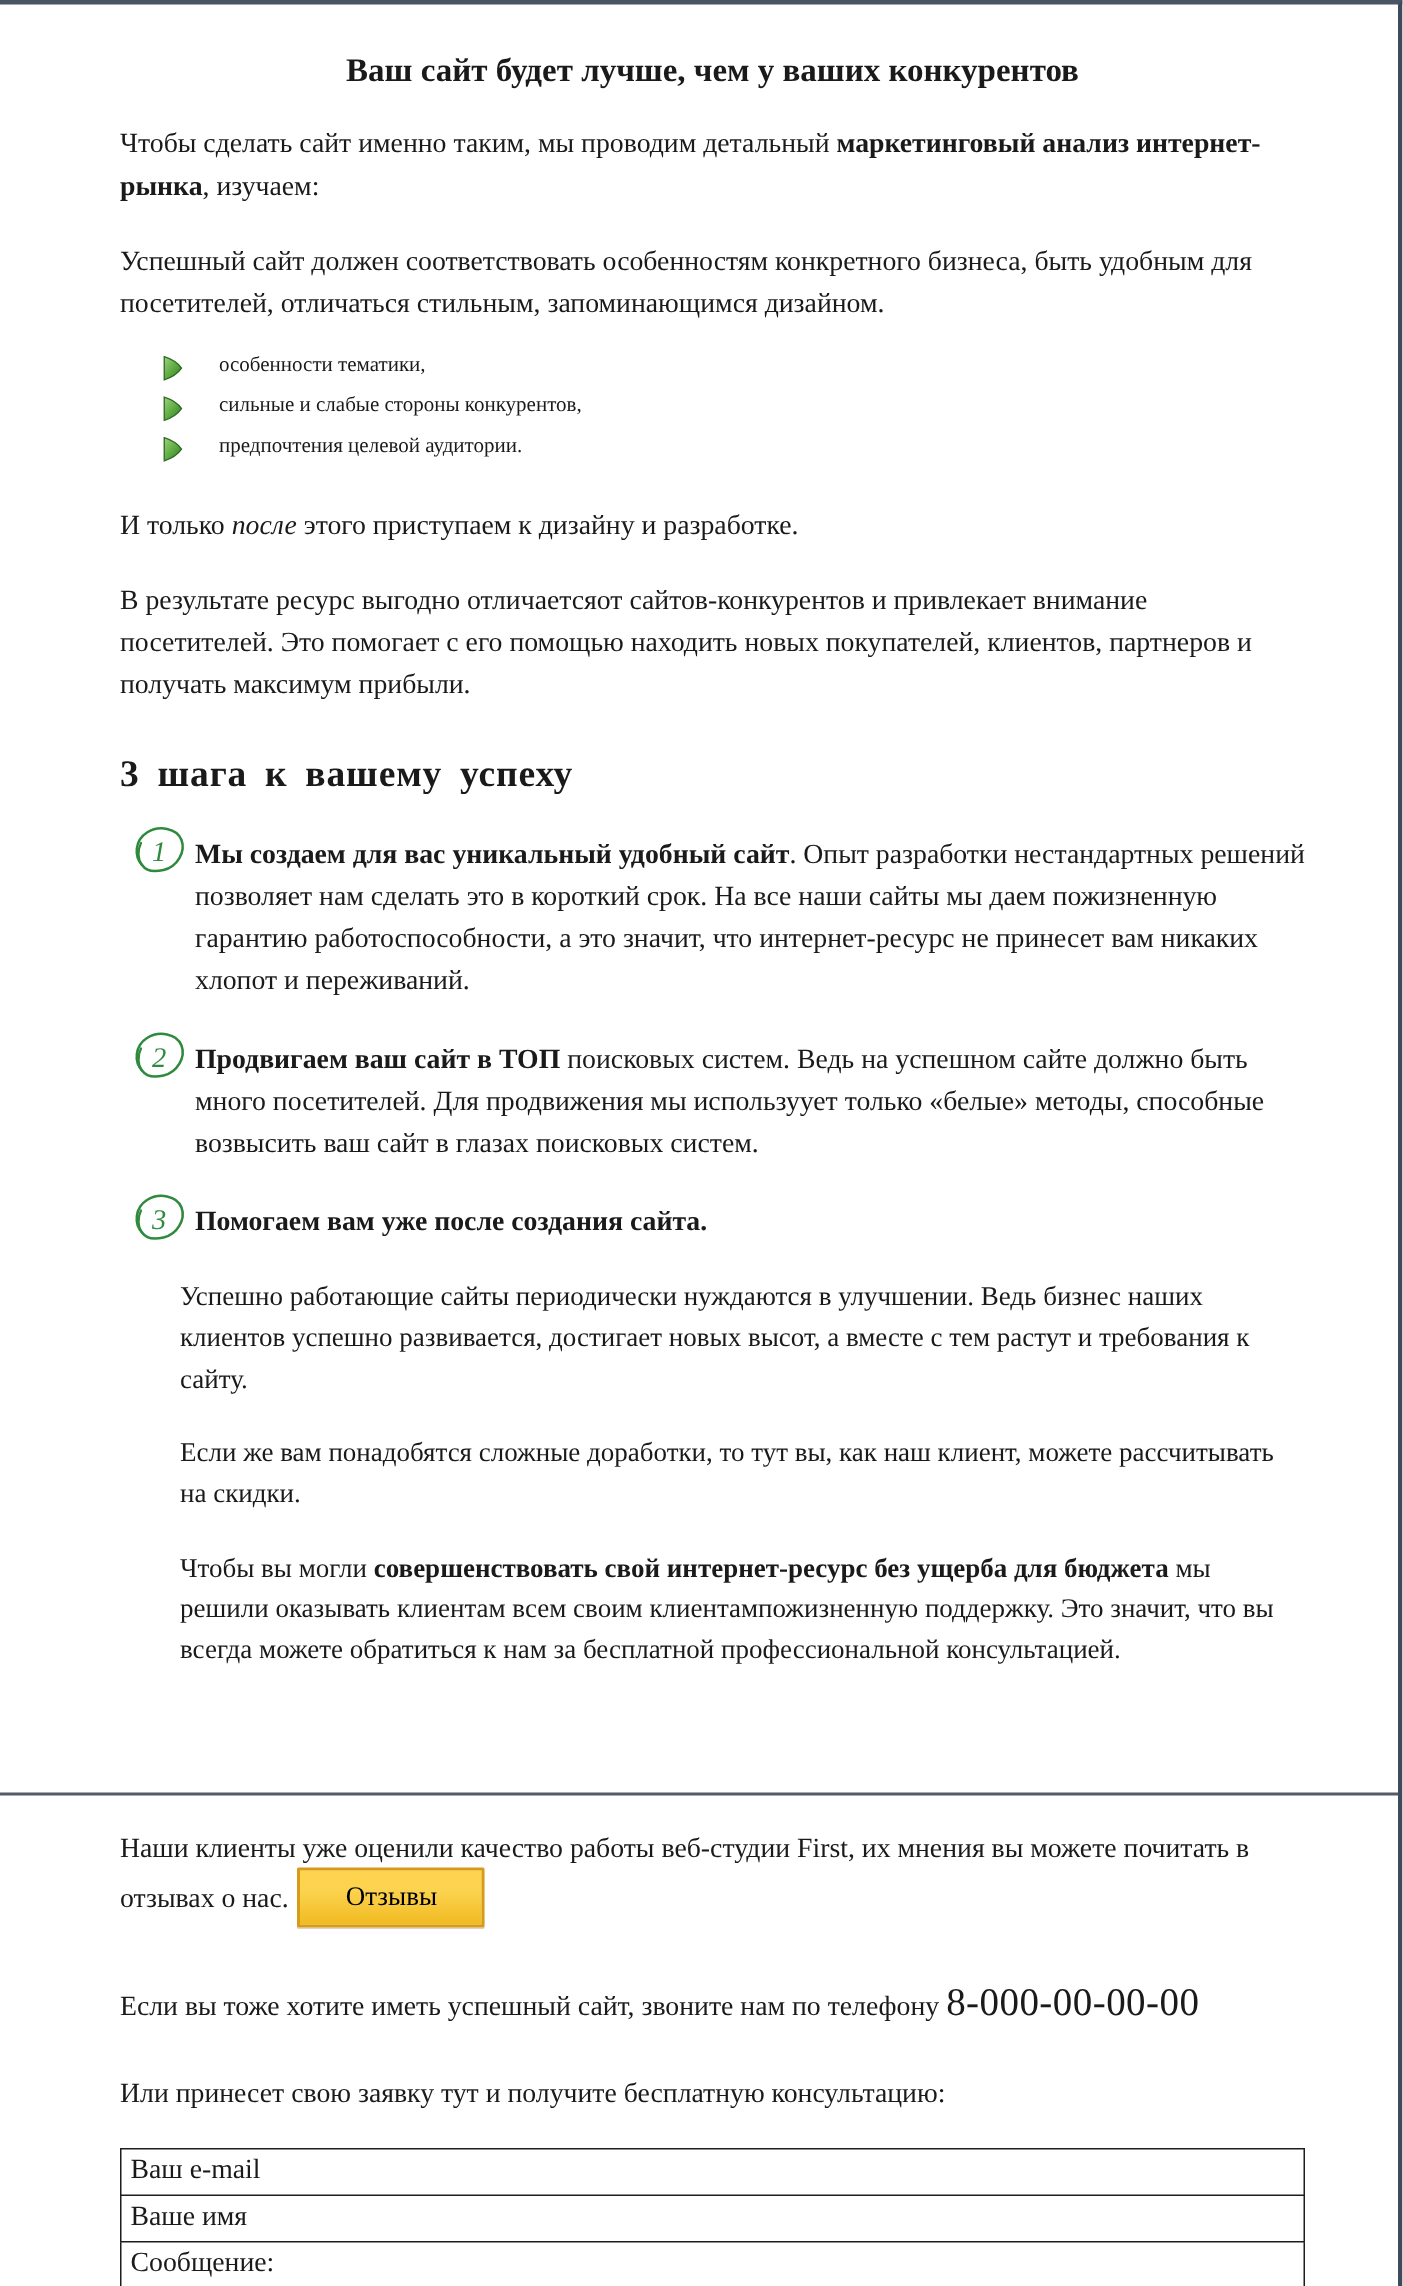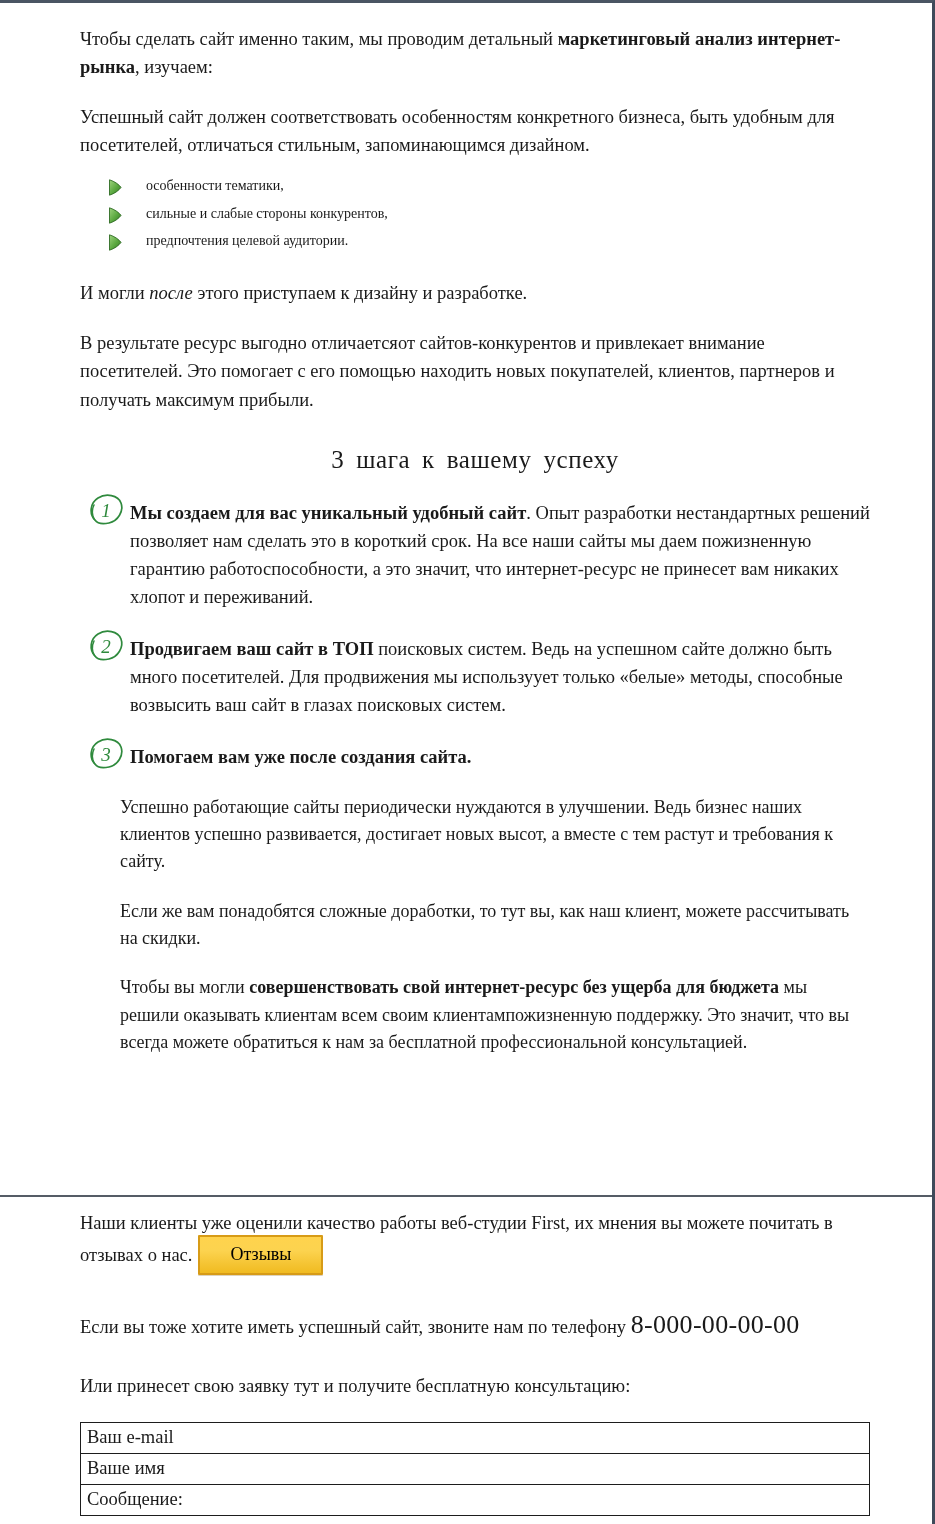--- a/index.html
+++ b/index.html
@@ -37,23 +37,22 @@
     line-height: 1.15;
   }
   .title-sub {
     text-align: center;
     font-size: 22px;
     font-weight: bold;
     margin: 31px 0 0 0;
     line-height: 1.2;
   }
   .title-steps {
-    text-align: center;
     font-size: 25px;
-    font-weight: normal;
+    font-weight: bold;
     margin: 31px 0 0 0;
     letter-spacing: 0.6px;
     word-spacing: 5px;
     line-height: 1.2;
   }
 
   
   p.body {
     font-size: 18.5px;
     line-height: 1.52;
@@ -181,20 +180,21 @@
     vertical-align: middle;
   }
 </style>
 </head>
 <body>
 
 <div class="page">
   <div class="inner">
 
 
+    <h2 class="title-sub">Ваш сайт будет лучше, чем у ваших конкурентов</h2>
 
     <p class="body"><span>Чтобы сделать сайт именно таким, мы проводим детальный </span><b>маркетинговый анализ интернет-рынка</b><span>, изучаем:</span></p>
 
     <p class="body">Успешный сайт должен соответствовать особенностям конкретного бизнеса, быть удобным для посетителей, отличаться стильным, запоминающимся дизайном.</p>
 
     <ul class="arrow-list">
       <li>
         <span class="arrow-icon">
           <svg width="14" height="17" viewBox="0 0 14 17" xmlns="http://www.w3.org/2000/svg">
             <defs>
@@ -234,21 +234,21 @@
                 <stop offset="100%" stop-color="#37762a"></stop>
               </linearGradient>
             </defs>
             <path d="M1.5 0.8 C6.5 2.4 11 5.5 13 8.4 C11 11.3 6.5 14.6 1.5 16.2 Z" fill="url(#gb3)" stroke="#2f6b24" stroke-width="0.9"></path>
           </svg>
         </span>
         <span>предпочтения целевой аудитории.</span>
       </li>
     </ul>
 
-    <p class="body"><span>И могли </span><i>после</i><span> этого приступаем к дизайну и разработке.</span></p>
+    <p class="body"><span>И только </span><i>после</i><span> этого приступаем к дизайну и разработке.</span></p>
 
     <p class="body">В результате ресурс выгодно отличаетсяот сайтов-конкурентов и привлекает внимание посетителей. Это помогает с его помощью находить новых покупателей, клиентов, партнеров и получать максимум прибыли.</p>
 
     <h2 class="title-steps">3  шага к вашему успеху</h2>
 
     <div class="step hang">
       <span class="step-badge">
         <svg width="46" height="42" viewBox="0 0 46 42" xmlns="http://www.w3.org/2000/svg">
           <path d="M10 30 C4 24 5 13 13 8 C21 3 33 5 36 13 C39 21 33 31 24 33 C17 34.5 12 33 10 30 Z" fill="none" stroke="#2f8a3d" stroke-width="1.7" stroke-linecap="round"></path>
           <path d="M9.5 29.6 C7 26 6.5 20 9 15" fill="none" stroke="#2f8a3d" stroke-width="1.5" stroke-linecap="round"></path>
@@ -284,21 +284,21 @@
         <p><span>Чтобы вы могли </span><b>совершенствовать свой интернет-ресурс без ущерба для бюджета</b><span> мы решили оказывать клиентам всем своим клиентампожизненную поддержку. Это значит, что вы всегда можете обратиться к нам за бесплатной профессиональной консультацией.</span></p>
       </div>
     </div>
 
   </div>
 
   <div class="divider" style="top:1192px;"></div>
 
   <div class="inner" style="position:absolute; top:1200px; left:0; right:0;">
 
-    <p class="body" style="margin-top:6px;"><span>Наши клиенты уже оценили качество работы веб-студии First, их мнения вы можете почитать в отзывах о нас.</span><span class="reviews-wrap"><button class="reviews-btn" type="button">Отзывы</button></span></p>
+    <p class="body" style="margin-top:16px;"><span>Наши клиенты уже оценили качество работы веб-студии First, их мнения вы можете почитать в отзывах о нас.</span><span class="reviews-wrap"><button class="reviews-btn" type="button">Отзывы</button></span></p>
 
     <p class="body" style="margin-top:28px;"><span>Если вы тоже хотите иметь успешный сайт, звоните нам по телефону </span><span class="phone">8-000-00-00-00</span></p>
 
     <p class="body" style="margin-top:28px;">Или принесет свою заявку тут и получите бесплатную консультацию:</p>
 
     <table class="contact-form">
       <tbody>
           <tr>
         <td>Ваш e-mail</td>
       </tr>

